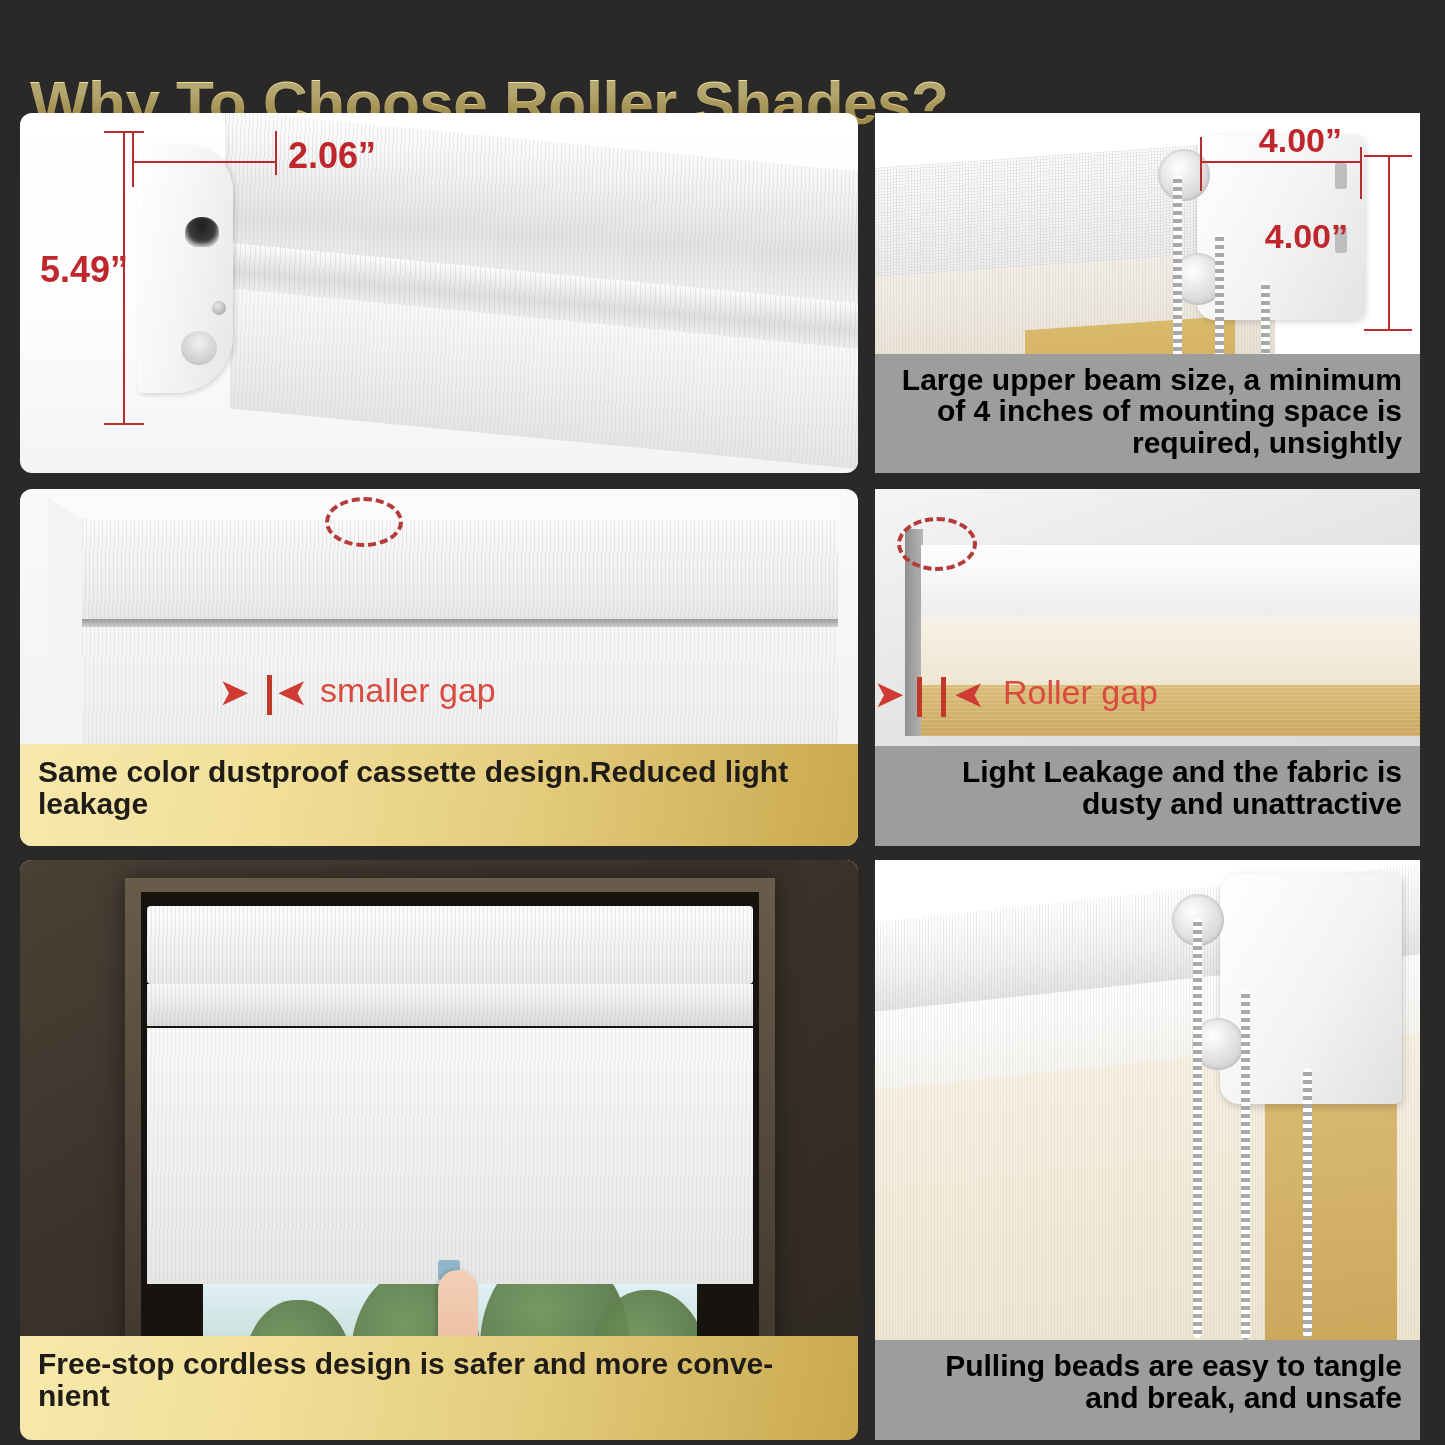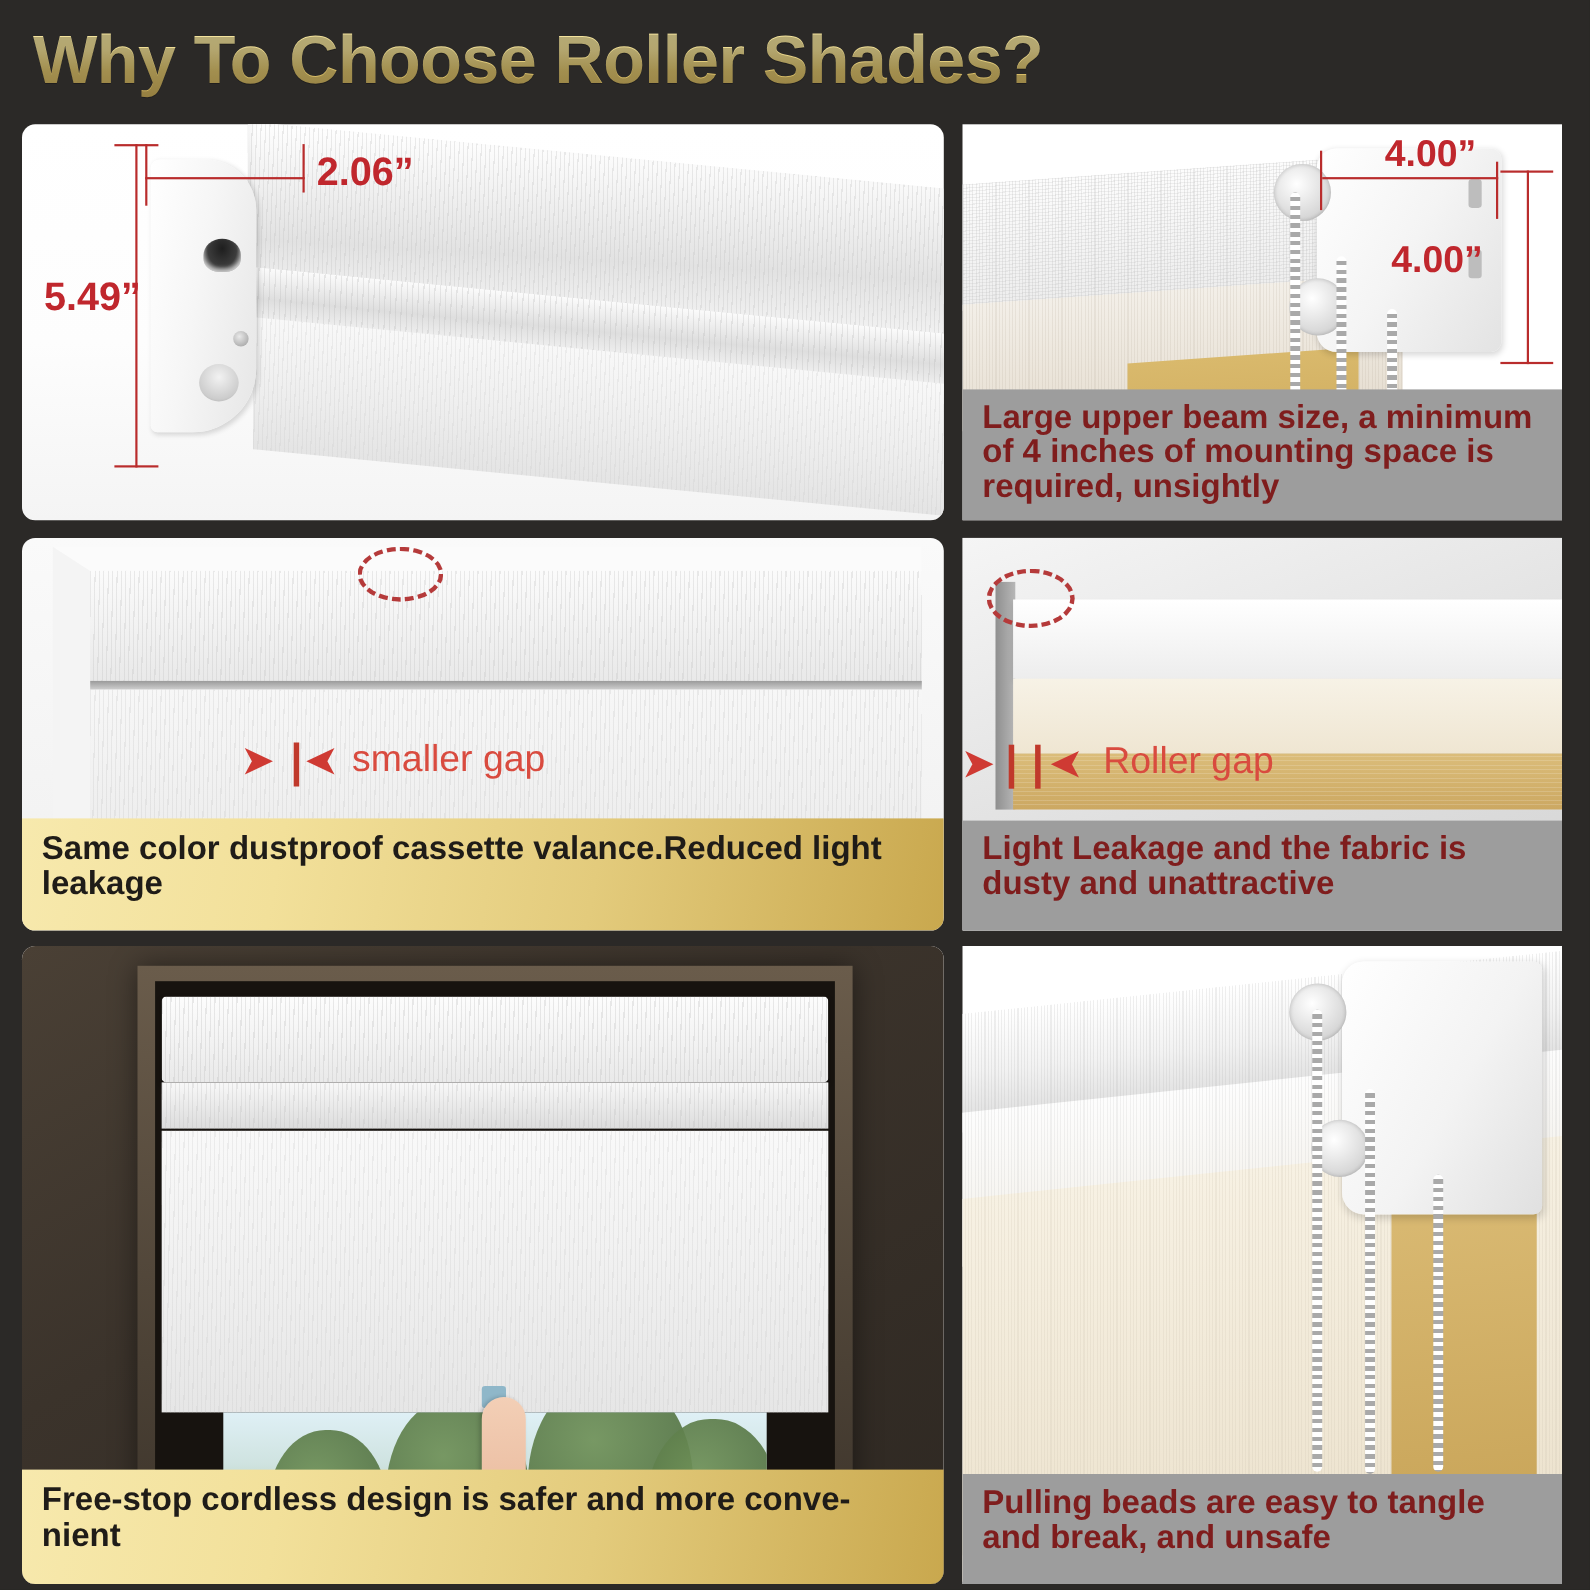--- a/index.html
+++ b/index.html
@@ -68,23 +68,24 @@
     font-weight: bold;
     line-height: 1.06;
   }
   .cap.good {
     background: linear-gradient(100deg, #f7e9ad 0%, #f2e09a 28%, #e3cb7c 62%, #c9a84e 100%);
     color: #1f1c18;
     min-height: 102px;
   }
   .cap.bad {
     background: #9d9d9d;
-    color: #7f1d1d;
+    color: #000000;
     min-height: 100px;
     padding-top: 10px;
+    text-align: right;
   }
   .cap.good.r3c { min-height: 104px; }
 
   
   .img { position: absolute; left:0; top:0; right:0; bottom:0; }
 
   
   .p1bg { background: linear-gradient(180deg,#ffffff 0%,#fdfdfd 55%,#f4f4f4 100%); }
 
   .valance-body {
@@ -336,21 +337,21 @@
     position:absolute; right:18px; top:14px; width:182px; height:230px;
     background: linear-gradient(120deg,#ffffff 0%,#f3f3f3 55%,#e0e0e0 100%);
     border-radius: 20px 8px 8px 20px;
     box-shadow: 1px 3px 8px rgba(0,0,0,0.18);
   }
   .p6-floor {
     position:absolute; left:0; right:0; bottom:0; height:26px;
     background: linear-gradient(180deg,#d9d9d9,#c7c7c7);
   }
 
-  .noselect { user-select: none; }
+  .noselect { user-select: none; margin-top: 48px; }
 </style>
 </head>
 <body>
 
 <div class="page">
 
   <div class="title noselect">Why To Choose Roller Shades?</div>
 
   <div class="grid">
 
@@ -419,21 +420,21 @@
 
         <div class="dash-ellipse" style="left:305px; top:508px; width:78px; height:50px;
                                          transform:translateY(-500px);"></div>
 
         <div class="gap-bar" style="left:247px; top:186px; height:40px;"></div>
         <div class="arrow-red" style="left:200px; top:186px;">➤</div>
         <div class="arrow-red" style="left:258px; top:186px; transform:scaleX(-1);">➤</div>
         <div class="gap-label" style="left:300px; top:182px; font-size:34px;text-align:right;">smaller gap</div>
       </div>
 
-      <div class="cap good noselect">Same color dustproof cassette valance.Reduced light leakage</div>
+      <div class="cap good noselect">Same color dustproof cassette design.Reduced light leakage</div>
     </div>
 
     <div class="panel bad r2 colR p4bg">
       <div class="img">
         <div class="p4-wall"></div>
         <div class="p4-gapcol"></div>
         <div class="p4-valance"></div>
         <div class="p4-cream"></div>
         <div class="p4-gold"></div>
 

